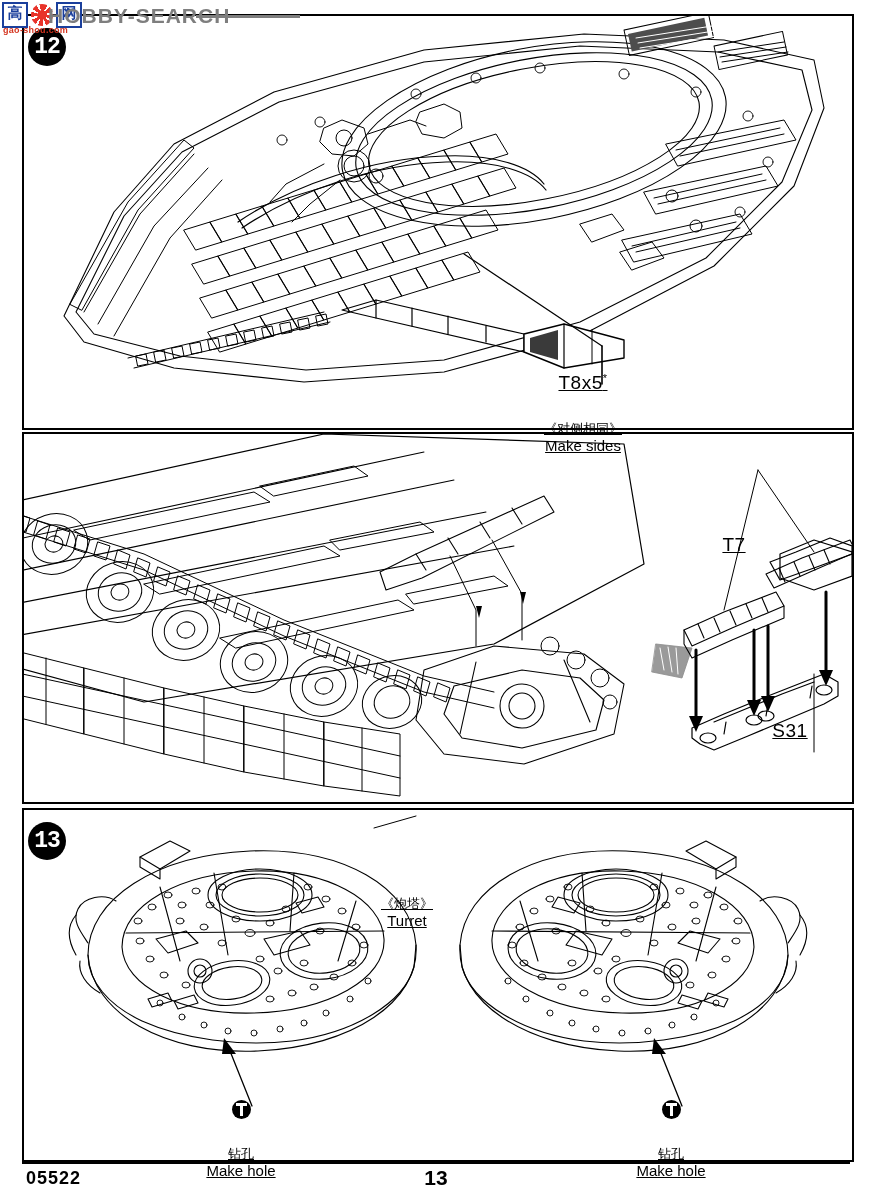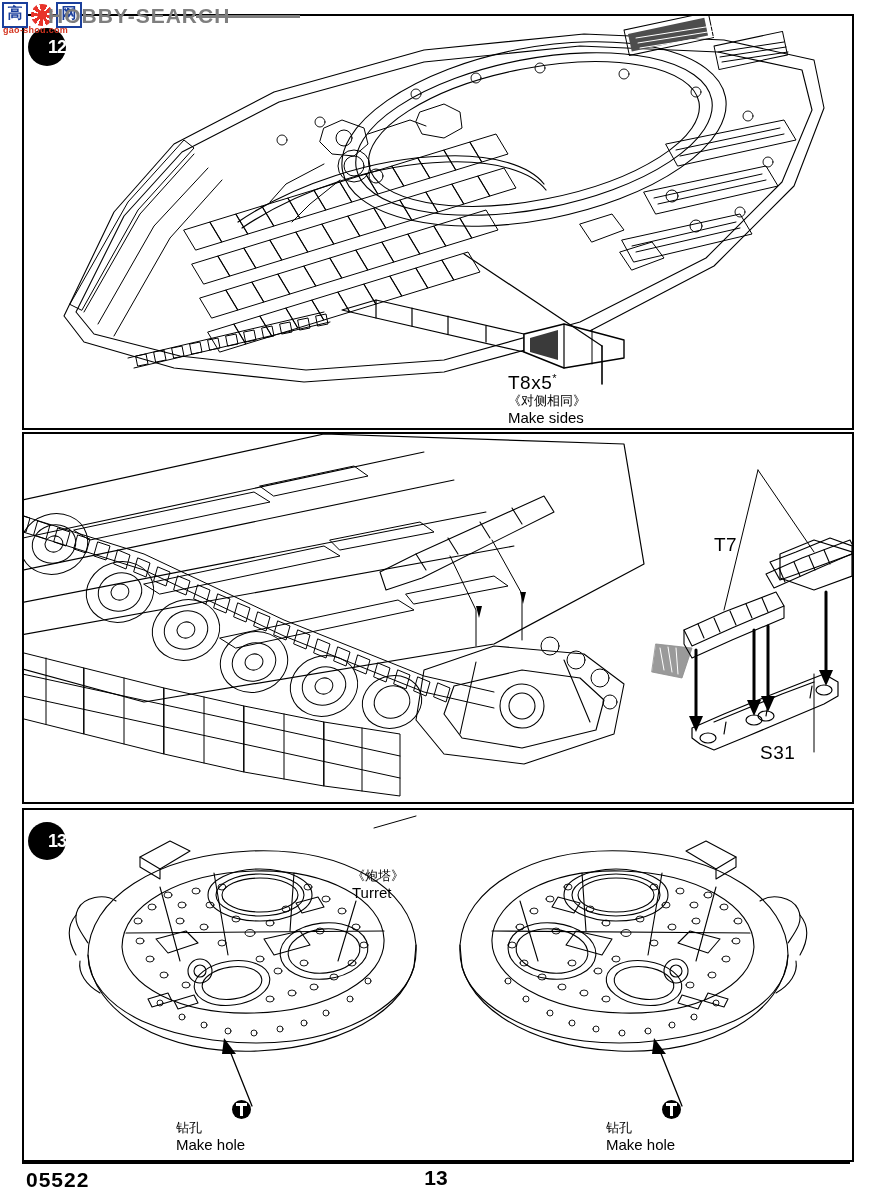--- a/index.html
+++ b/index.html
@@ -42,58 +42,58 @@
 
   
   .panel{position:absolute;border:2px solid #000;background:#fff;overflow:hidden;}
   #panel-1{left:22px;top:14px;width:828px;height:412px;}
   #panel-2{left:22px;top:432px;width:828px;height:368px;}
   #panel-3{left:22px;top:808px;width:828px;height:350px;}
 
   
   .step-badge{
     position:absolute;width:38px;height:38px;border-radius:50%;background:#000;
-    color:#fff;font-size:18px;font-weight:bold;line-height:38px;text-align:right;
-    letter-spacing:-1px;z-index:40;font-family:Liberation Sans, sans-serif;
+    color:#fff;font-size:23px;font-weight:bold;line-height:38px;text-align:center;
+    letter-spacing:-1px;z-index:40;font-family:Liberation Mono, monospace;
   }
   #step-12-badge{left:28px;top:28px;}
   #step-13-badge{left:28px;top:822px;}
 
   
   .art{position:absolute;left:0;top:0;width:100%;height:100%;}
   .art svg{display:block;width:100%;height:100%;}
 
   
-  .label{position:absolute;z-index:30;line-height:1.15;}
-  .label .cn{font-size:13px;font-family:"DejaVu Sans",sans-serif;white-space:nowrap;}
+  .label{position:absolute;text-align:center;z-index:30;line-height:1.15;text-decoration:underline;}
+  .label .cn{font-size:13px;font-family:"DejaVu Sans",sans-serif;white-space:nowrap;margin-top:28px;}
   .label .en{font-size:15px;white-space:nowrap;}
   .label .code{font-size:19px;white-space:nowrap;letter-spacing:0.5px;}
   .label .code .star{font-size:11px;vertical-align:super;}
 
   #label-t8x5{left:508px;top:372px;width:150px;}
   #label-t7{left:714px;top:534px;width:40px;}
-  #label-s31{left:760px;top:742px;width:60px;}
+  #label-s31{left:760px;top:720px;width:60px;}
   #label-turret{left:352px;top:869px;width:110px;}
   #label-makehole-left{left:176px;top:1100px;width:130px;}
   #label-makehole-right{left:606px;top:1100px;width:130px;}
 
   .hole-icon{
     width:19px;height:19px;border-radius:50%;background:#000;margin:0 auto 2px auto;
     position:relative;
   }
   .hole-icon::before{
     content:"";position:absolute;left:8px;top:3px;width:3px;height:13px;background:#fff;
   }
   .hole-icon::after{
     content:"";position:absolute;left:4px;top:3px;width:11px;height:2.5px;background:#fff;
   }
 
   
   #footer-rule{position:absolute;left:22px;top:1162px;width:828px;height:2px;background:#000;}
-  #kit-number{position:absolute;left:26px;top:1168px;font-size:21px;font-weight:bold;letter-spacing:1px;}
+  #kit-number{position:absolute;left:26px;top:1168px;font-size:18px;font-weight:bold;letter-spacing:1px;}
   #page-number{position:absolute;left:0;top:1166px;width:872px;text-align:center;font-size:21px;font-weight:bold;}
 </style>
 </head>
 <body>
 
 <div class="sheet">
 
   <div class="watermark">
     <div class="wm-logo">
       <div class="wm-box">高</div>

